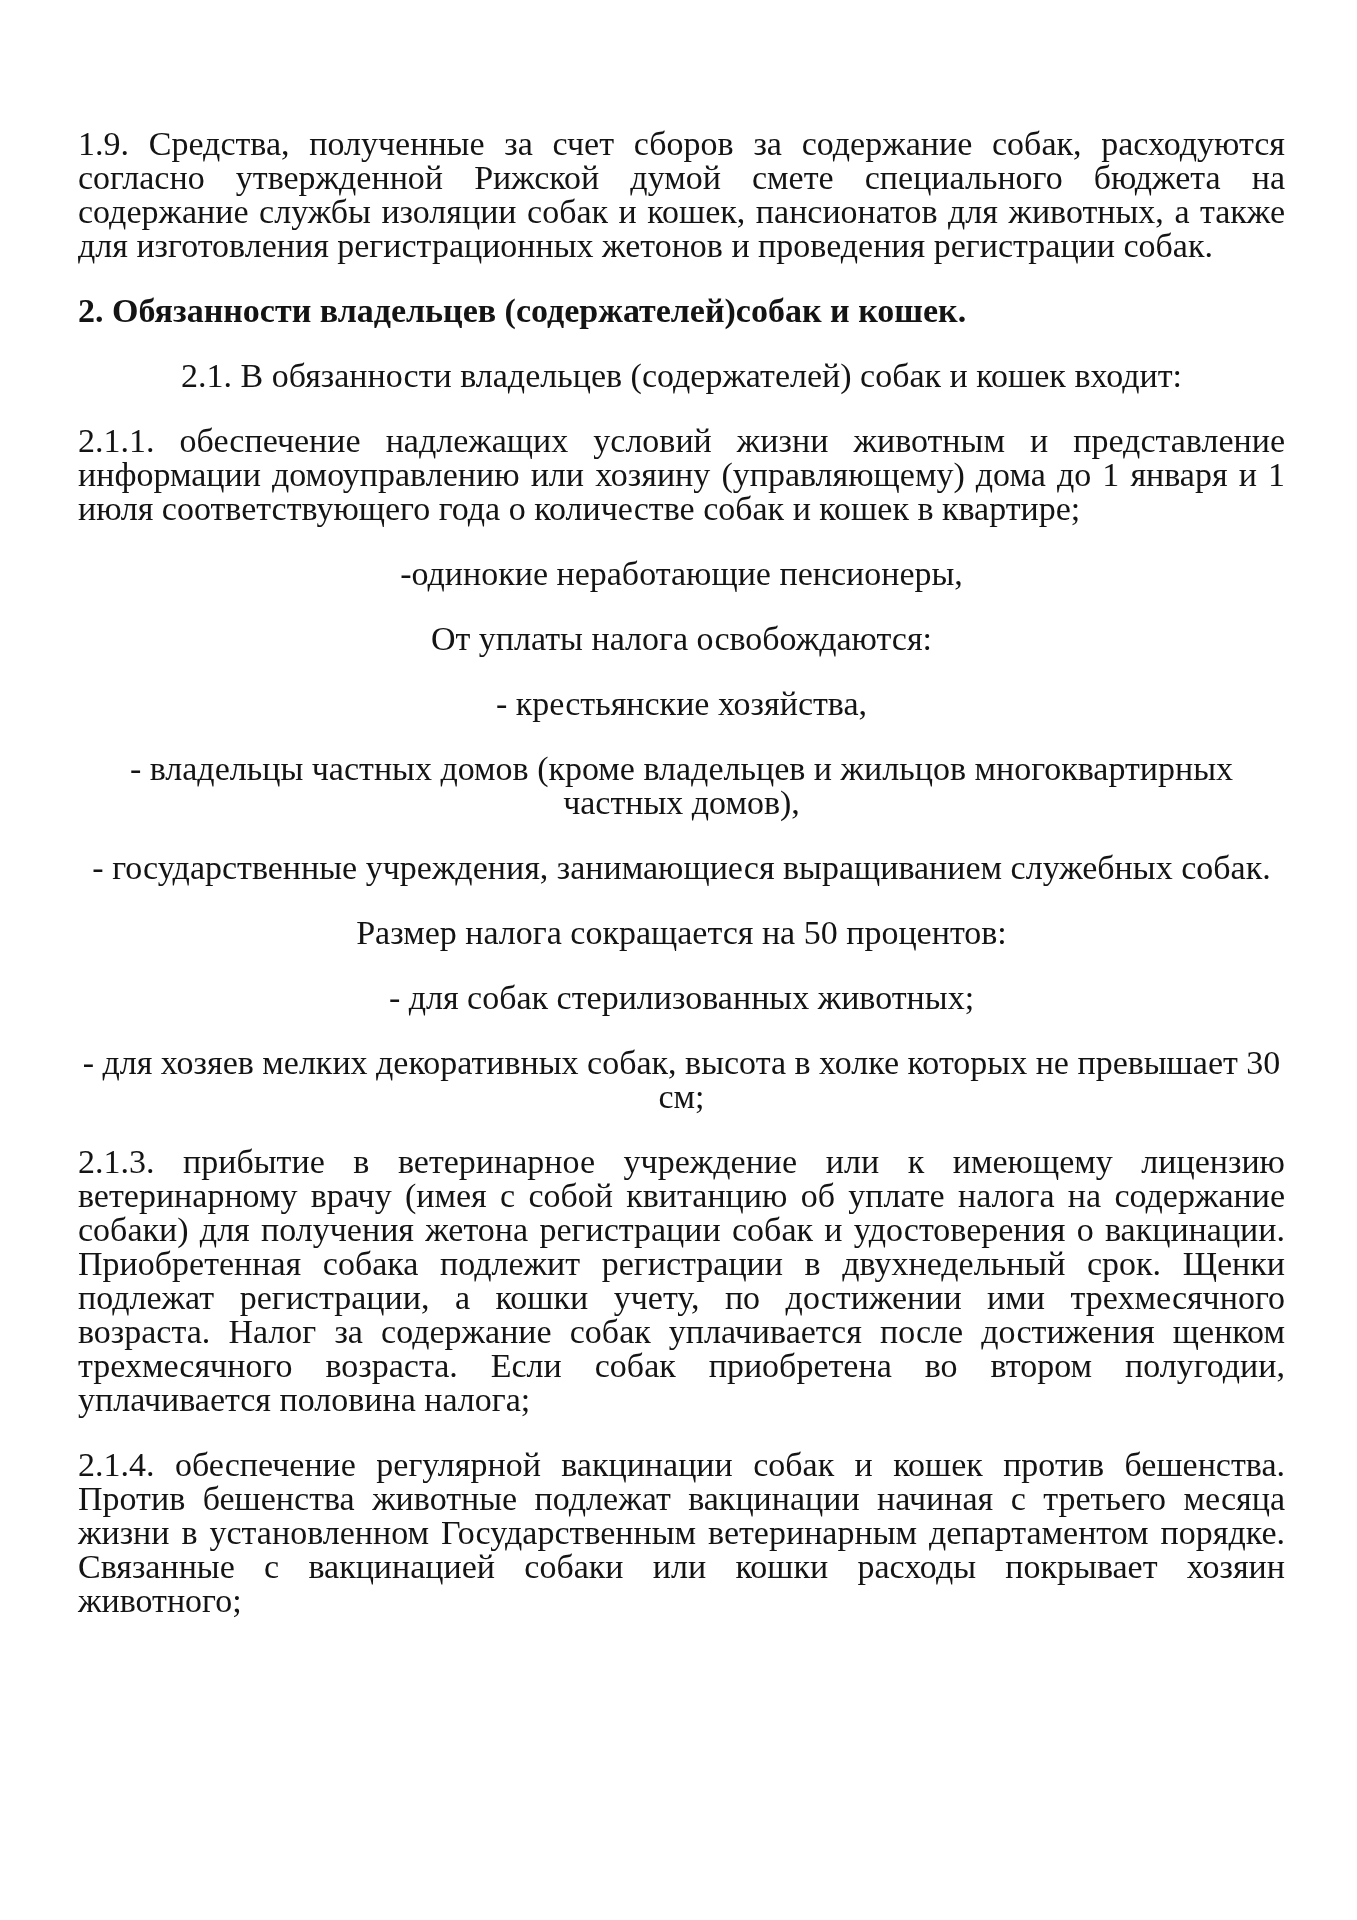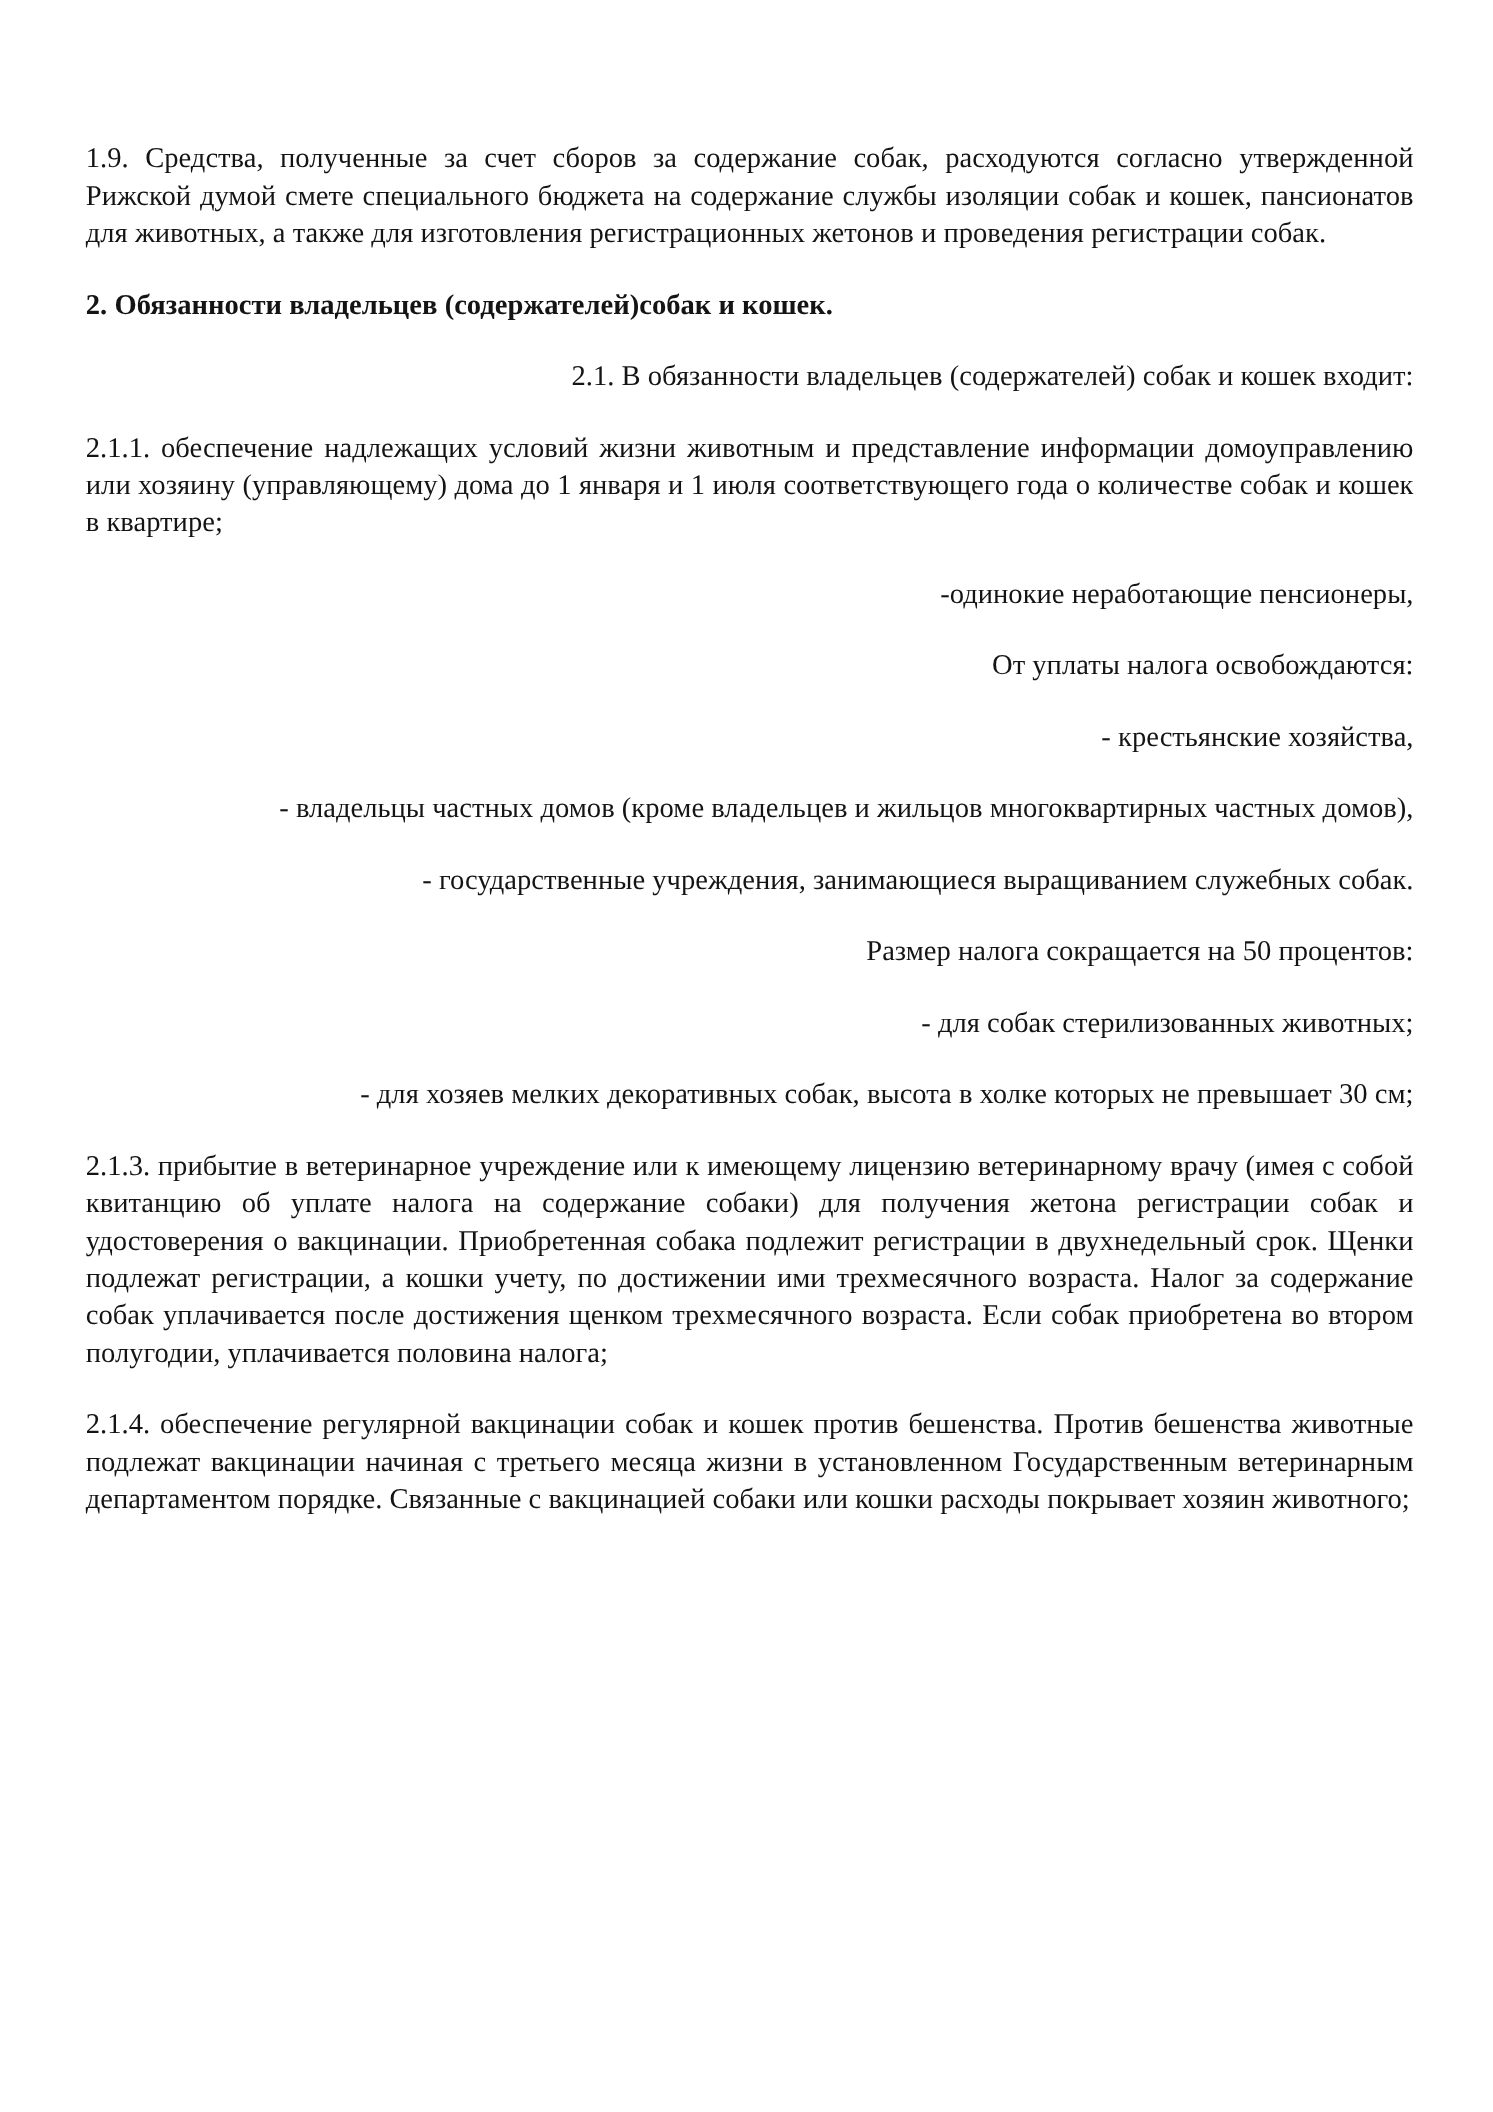--- a/index.html
+++ b/index.html
@@ -12,34 +12,34 @@
     height: 1920px;
     overflow: hidden;
   }
   .page {
     box-sizing: border-box;
     width: 1357px;
     height: 1920px;
     padding: 127px 72px 0 78px;
     background: #ffffff;
     font-family: "Liberation Serif", "DejaVu Serif", serif;
-    font-size: 26px;
+    font-size: 34px;
     line-height: 34px;
     color: #141414;
   }
   .para {
     margin: 0 0 31px 0;
     text-align: justify;
   }
   .heading {
     font-weight: bold;
     text-align: left;
   }
   .single {
-    text-align: right;
+    text-align: center;
   }
 </style>
 </head>
 <body>
 
 <div class="page">
   <p class="para">1.9. Средства, полученные за счет сборов за содержание собак, расходуются согласно утвержденной Рижской думой смете специального бюджета на содержание службы изоляции собак и кошек, пансионатов для животных, а также для изготовления регистрационных жетонов и проведения регистрации собак.</p>
   <p class="para heading">2. Обязанности владельцев (содержателей)собак и кошек.</p>
   <p class="para single">2.1. В обязанности владельцев (содержателей) собак и кошек входит:</p>
   <p class="para">2.1.1. обеспечение надлежащих условий жизни животным и представление информации домоуправлению или хозяину (управляющему) дома до 1 января и 1 июля соответствующего года о количестве собак и кошек в квартире;</p>

